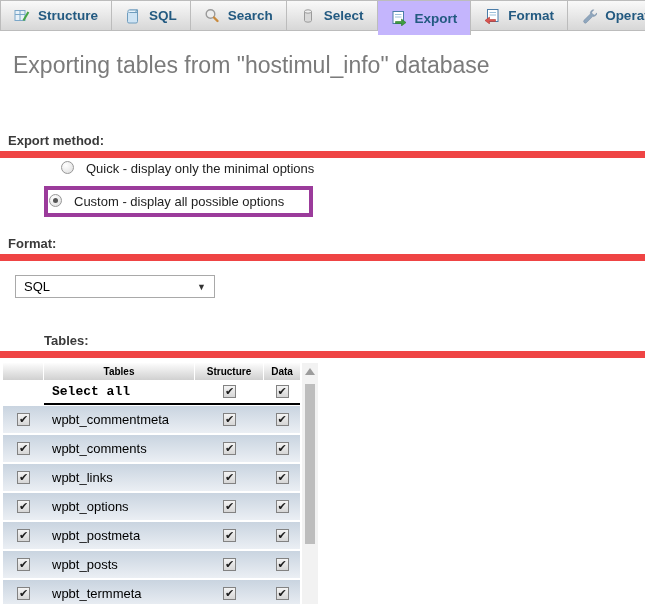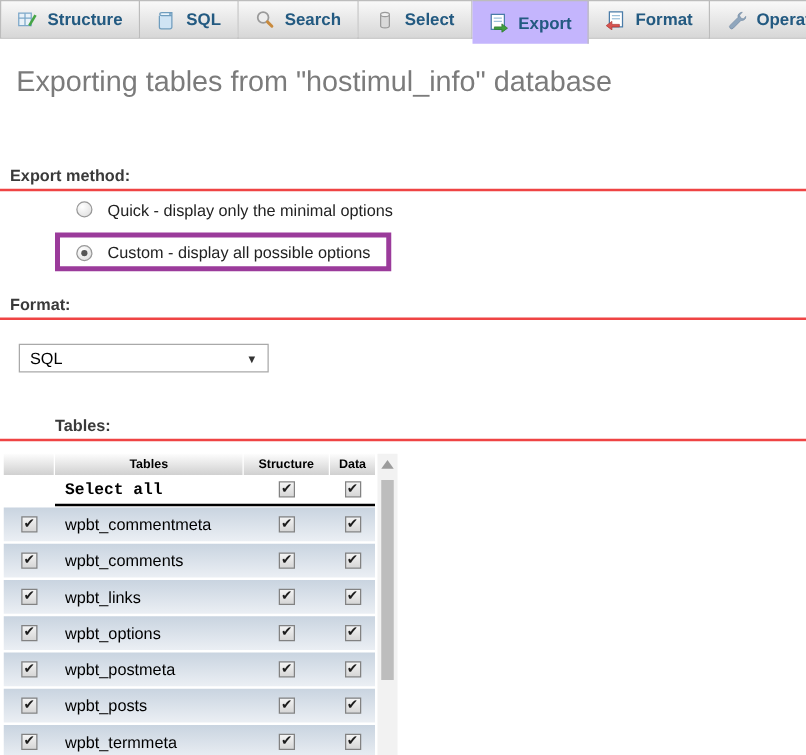--- a/index.html
+++ b/index.html
@@ -36,21 +36,21 @@
   .page-title {
     position:absolute; top:52px; left:13px;
     font-size:23px; font-weight:normal; color:#7b7b7b;
   }
 
   
   .section-hdr {
     position:absolute; left:0; width:645px;
     padding:0 0 3px 8px;
     font-weight:bold; color:#3a3a3a;
-    border-bottom:2px solid #ef4444;
+    border-bottom:7px solid #ef4444;
   }
   .hdr-export { top:133px; }
   .hdr-format { top:236px; }
   .hdr-tables { top:333px;padding-left:44px; }
 
   
   .option-row {
     position:absolute; display:flex; align-items:flex-start; gap:12px;
     color:#222;
   }
@@ -64,21 +64,21 @@
   }
   .radio.checked::after {
     content:""; width:5px; height:5px; border-radius:50%; background:#565656;
   }
   .highlight-box {
     position:absolute; top:186px; left:44px; width:269px; height:31px;
     border:4px solid #9b3b9b; background:#fff;
     display:flex; align-items:center;
   }
   .highlight-box .inner {
-    display:flex; align-items:flex-end; gap:12px; padding-left:13px; color:#222;
+    display:flex; align-items:flex-start; gap:12px; padding-left:1px; color:#222;
   }
 
   
   .select-box {
     position:absolute; top:275px; left:15px; width:200px; height:23px;
     border:1px solid #a9a9a9; background:#fff;
     display:flex; align-items:center; justify-content:space-between;
     padding:0 8px; color:#000; cursor:pointer;
   }
   .caret { font-size:9px; color:#333; }

